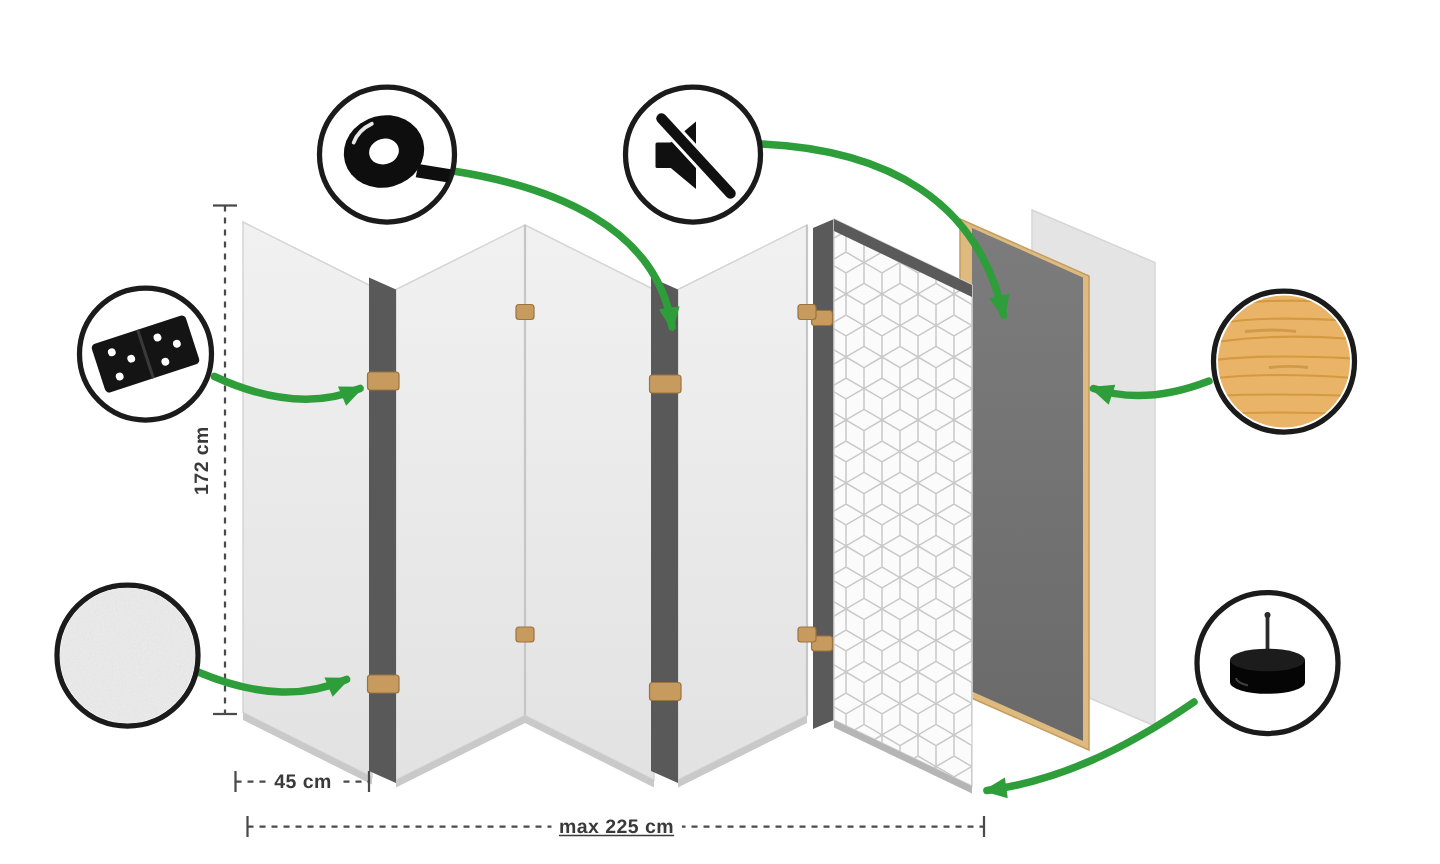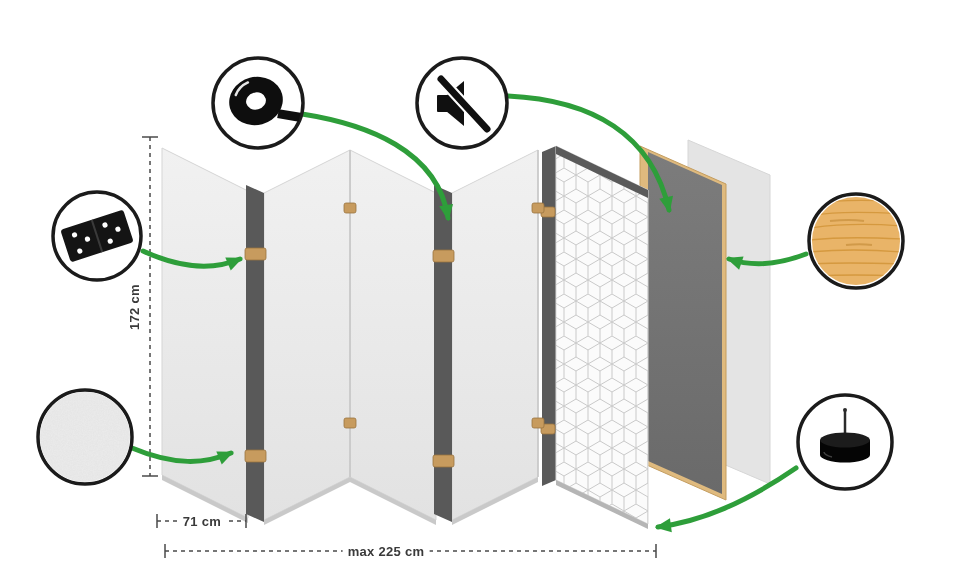--- a/index.html
+++ b/index.html
@@ -211,17 +211,17 @@
         <circle cx="845" cy="410" r="2" fill="#2b2b2b"></circle>
         <path d="M820,440 v15 a25,7.5 0 0 0 50,0 v-15" fill="#050505"></path>
         <ellipse cx="845" cy="440" rx="25" ry="7.5" fill="#1c1c1c"></ellipse>
         <path d="M824,452 a24,7 0 0 0 8,5" fill="none" stroke="#5a5a5a" stroke-width="1.5" opacity="0.7"></path>
       </g>
     </g>
   </svg>
 
   <div class="dim-label vertical" style="left:134px; top:307px;">172 cm</div>
 
-  <div class="dim-label" style="left:202px; top:521px;">71 cm</div>
-
-  <div class="dim-label" style="left:386px; top:551px;">max 225 cm</div>
+  <div class="dim-label" style="left:202px; top:521px;">45 cm</div>
+
+  <div class="dim-label" style="left:411px; top:551px;text-decoration:underline;">max 225 cm</div>
 
 </div>
 
 </body></html>

